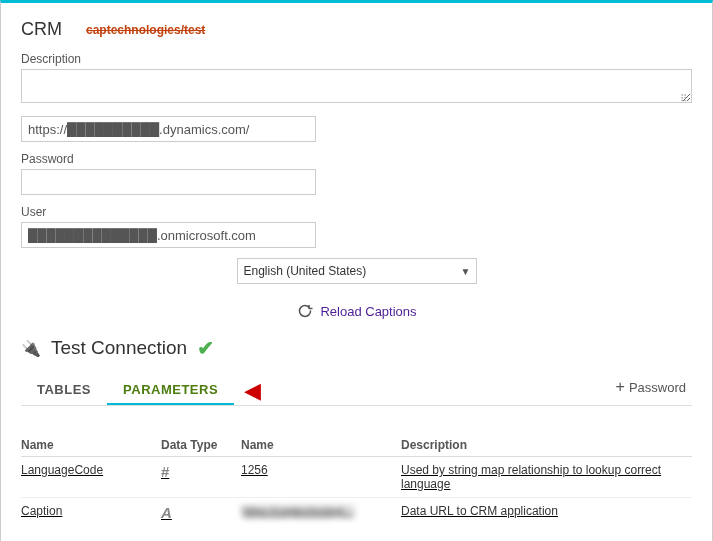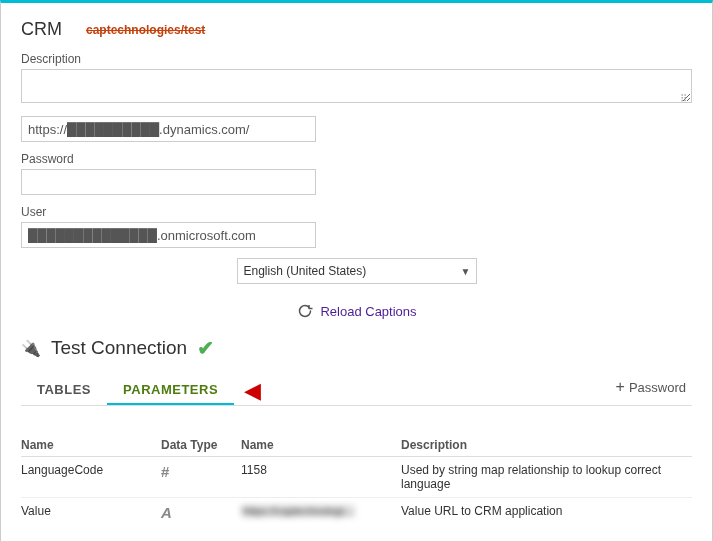--- a/index.html
+++ b/index.html
@@ -210,20 +210,21 @@
       padding: 4px 8px 4px 0;
     }
     .params-table td {
       padding: 6px 8px 6px 0;
       font-size: 12px;
       color: #333;
       vertical-align: top;
     }
     .params-table tbody tr {
       border-bottom: 1px solid #eee;
+      text-decoration: underline;
     }
     .params-table tbody tr:last-child {
       border-bottom: none;
     }
     .type-icon {
       font-size: 15px;
       color: #888;
       font-weight: bold;
       font-style: normal;
     }
@@ -311,28 +312,28 @@
         <th class="col-value">Name</th>
         <th class="col-desc">Description</th>
       </tr>
     </thead>
     <tbody>
       <tr>
         <td class="col-name">LanguageCode</td>
         <td class="col-type">
           <span class="type-icon">#</span>
         </td>
-        <td class="col-value">1158</td>
+        <td class="col-value">1256</td>
         <td class="col-desc">Used by string map relationship to lookup correct language</td>
       </tr>
       <tr>
-        <td class="col-name">Value</td>
+        <td class="col-name">Caption</td>
         <td class="col-type">
           <span class="type-icon" style="font-style:italic;">A</span>
         </td>
         <td class="col-value">
           <span style="filter:blur(3px); background:#ddd; border-radius:2px; padding:0 2px; font-size:11px;">https://captechnologi...</span>
         </td>
-        <td class="col-desc">Value URL to CRM application</td>
+        <td class="col-desc">Data URL to CRM application</td>
       </tr>
     </tbody>
   </table>
 </div>
 
 </body></html>

